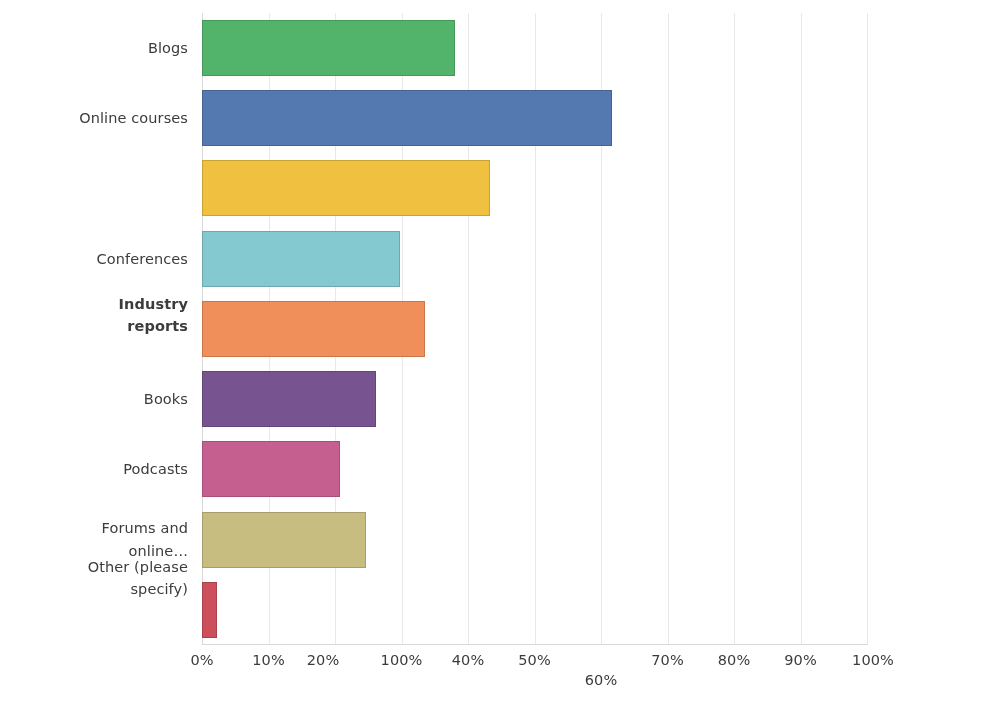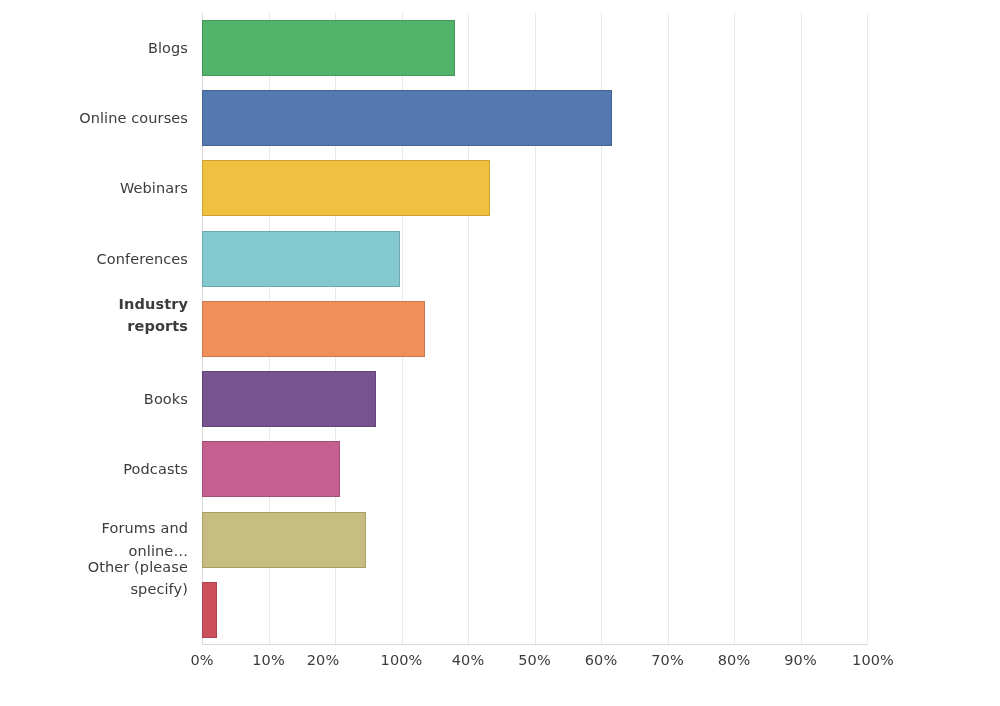--- a/index.html
+++ b/index.html
@@ -117,21 +117,20 @@
   }
 </style>
 </head>
 <body>
 
 <div id="chart-root">
 
   <div class="cat-labels">
       <div class="cat-label" style="top: 0px; height: 70.2222px;">Blogs</div>
       <div class="cat-label" style="top: 70.2222px; height: 70.2222px; text-align: right;">Online courses</div>
-      <div class="cat-label" style="top: 140.444px; height: 70.2222px;">Webinars</div>
       <div class="cat-label" style="top: 210.667px; height: 70.2222px;">Conferences</div>
       <div class="cat-label" style="top: 267px; height: 70.2222px; font-weight: bold;">Industry
 reports</div>
       <div class="cat-label" style="top: 351.111px; height: 70.2222px;">Books</div>
       <div class="cat-label" style="top: 421.333px; height: 70.2222px;">Podcasts</div>
       <div class="cat-label" style="top: 491.556px; height: 70.2222px;">Forums and
 online…</div>
       <div class="cat-label" style="top: 530px; height: 70.2222px;">Other (please
 specify)</div>
     </div>
@@ -182,20 +181,20 @@
     <div class="plot-bottom-rule"></div>
   </div>
 
   <div class="x-ticks">
       <div class="x-tick" style="left: 0px;">0%</div>
       <div class="x-tick" style="left: 66.5px;">10%</div>
       <div class="x-tick" style="left: 121px;">20%</div>
       <div class="x-tick" style="left: 199.5px;">100%</div>
       <div class="x-tick" style="left: 266px;">40%</div>
       <div class="x-tick" style="left: 332.5px;">50%</div>
-      <div class="x-tick" style="left: 399px;">60%</div>
+      <div class="x-tick" style="left: 399px; margin-top: 20px;">60%</div>
       <div class="x-tick" style="left: 465.5px;">70%</div>
       <div class="x-tick" style="left: 532px;">80%</div>
       <div class="x-tick" style="left: 598.5px;">90%</div>
       <div class="x-tick" style="left: 671px;">100%</div>
     </div>
 
 </div>
 
 </body></html>

